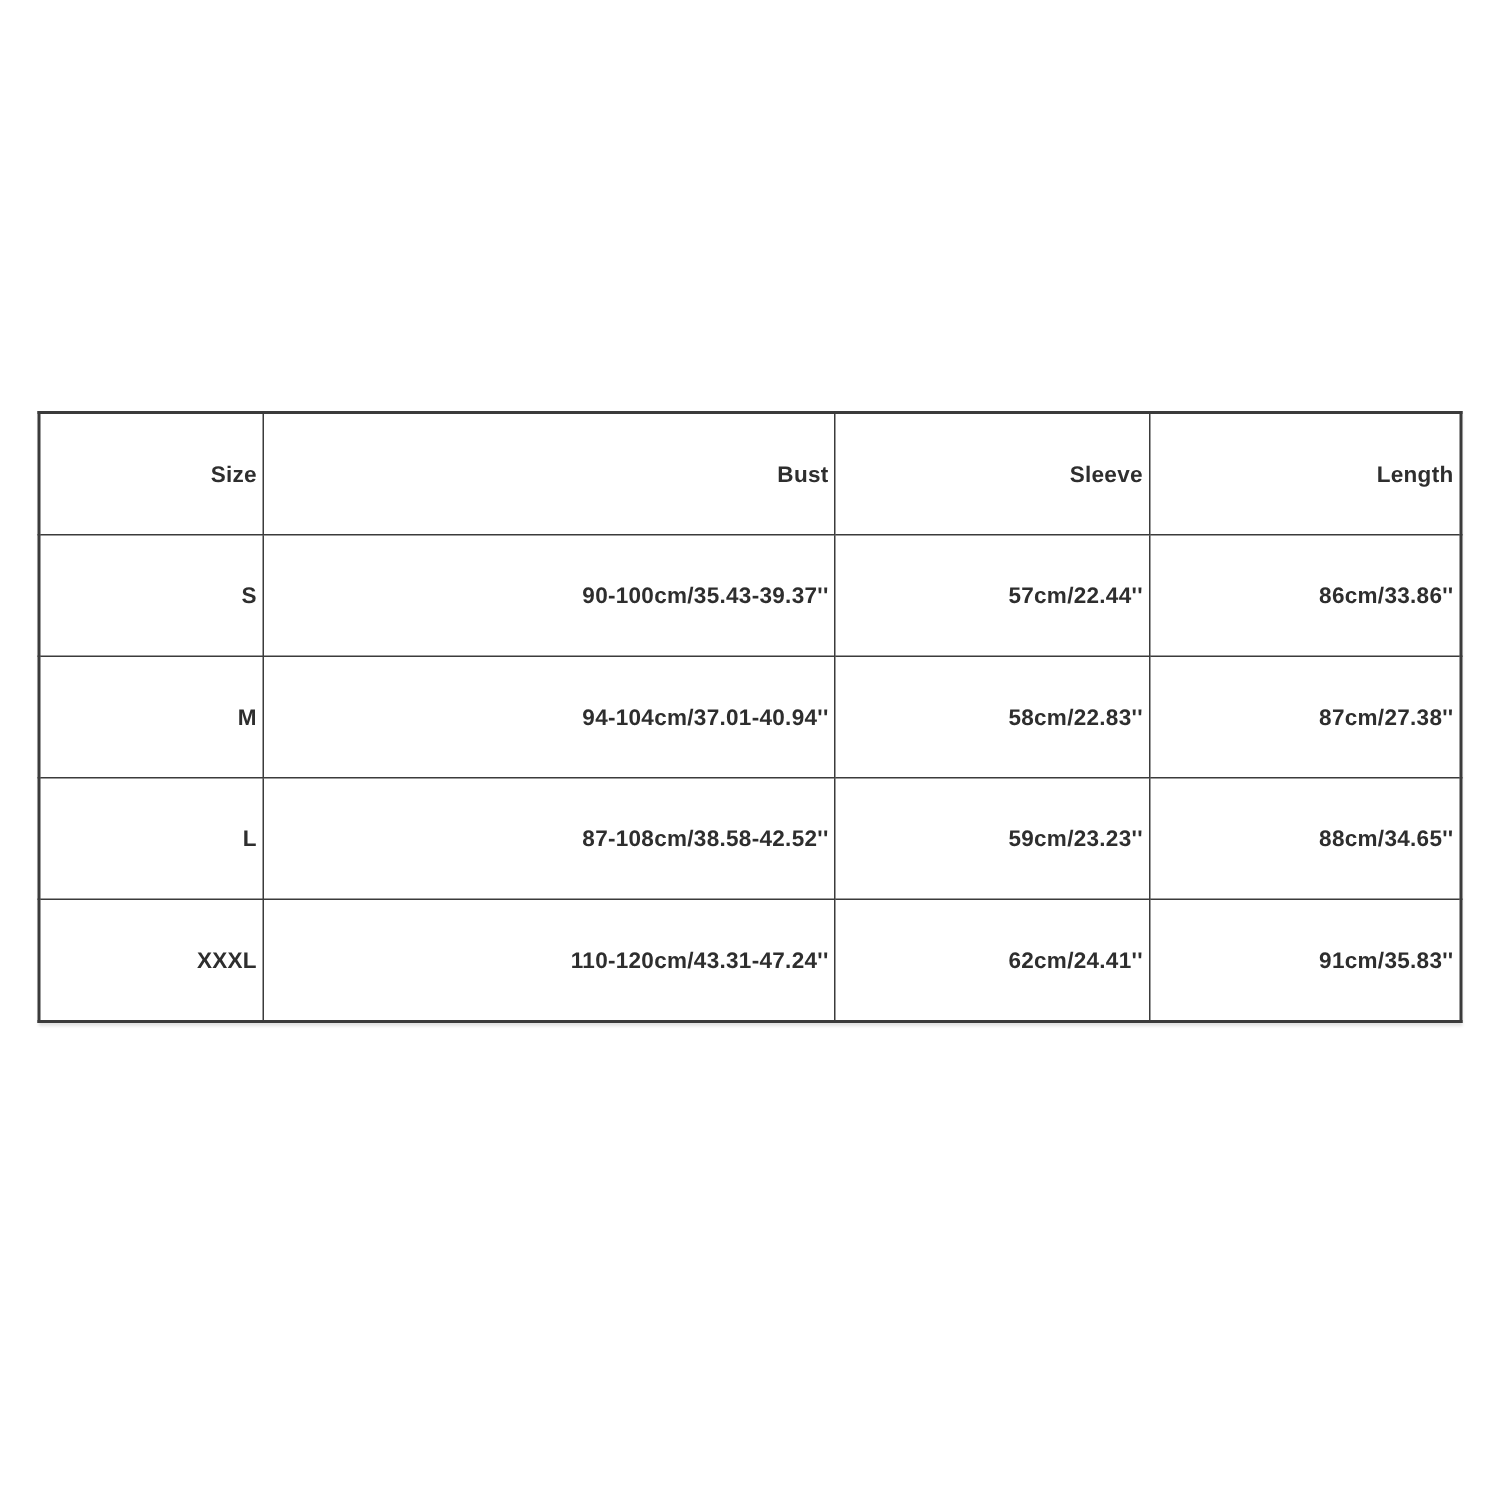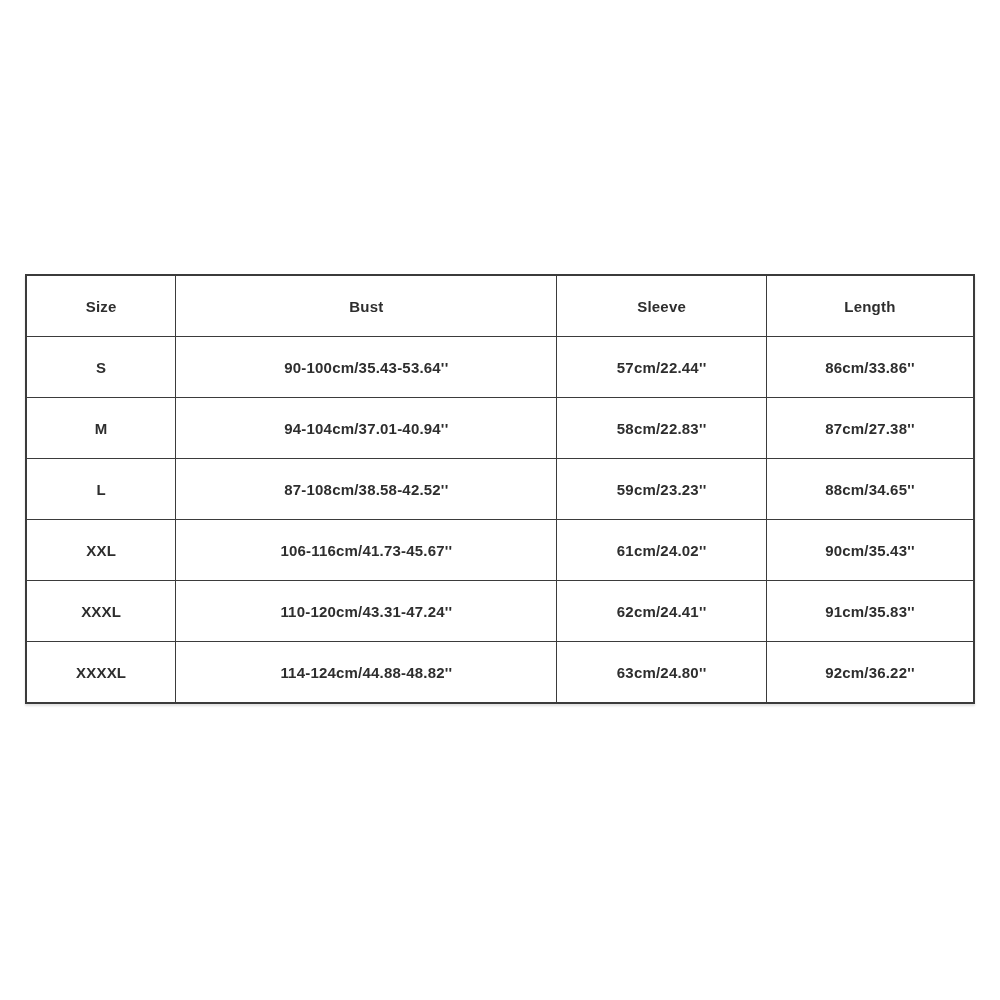--- a/index.html
+++ b/index.html
@@ -29,26 +29,26 @@
     border-collapse: collapse;
     table-layout: fixed;
     border: 2px solid var(--border-color);
     box-shadow: 0 2px 2px rgba(0,0,0,0.12);
     background: var(--bg-color);
   }
   table.size-chart th,
   table.size-chart td {
     border: 1px solid var(--border-color);
     height: 48px;
-    text-align: center;
+    text-align: right;
     vertical-align: middle;
     font-size: 15px;
     font-weight: bold;
     color: var(--text-color);
-    padding: 6px 4px;
+    padding: 16px 4px;
     letter-spacing: 0.2px;
     overflow: hidden;
     white-space: nowrap;
   }
   col.c-size   { width: 15.8%; }
   col.c-bust   { width: 40.2%; }
   col.c-sleeve { width: 22.1%; }
   col.c-length { width: 21.9%; }
 </style>
 </head>
@@ -66,49 +66,37 @@
       <tr>
           <th>Size</th>
           <th>Bust</th>
           <th>Sleeve</th>
           <th>Length</th>
         </tr>
     </thead>
     <tbody>
         <tr>
           <td>S</td>
-          <td>90-100cm/35.43-53.64''</td>
+          <td>90-100cm/35.43-39.37''</td>
           <td>57cm/22.44''</td>
           <td>86cm/33.86''</td>
         </tr>
         <tr>
           <td>M</td>
           <td>94-104cm/37.01-40.94''</td>
           <td>58cm/22.83''</td>
           <td>87cm/27.38''</td>
         </tr>
         <tr>
           <td>L</td>
           <td>87-108cm/38.58-42.52''</td>
           <td>59cm/23.23''</td>
           <td>88cm/34.65''</td>
         </tr>
         <tr>
-          <td>XXL</td>
-          <td>106-116cm/41.73-45.67''</td>
-          <td>61cm/24.02''</td>
-          <td>90cm/35.43''</td>
-        </tr>
-        <tr>
           <td>XXXL</td>
           <td>110-120cm/43.31-47.24''</td>
           <td>62cm/24.41''</td>
           <td>91cm/35.83''</td>
-        </tr>
-        <tr>
-          <td>XXXXL</td>
-          <td>114-124cm/44.88-48.82''</td>
-          <td>63cm/24.80''</td>
-          <td>92cm/36.22''</td>
         </tr>
       </tbody>
   </table>
 </div>
 
 </body></html>

